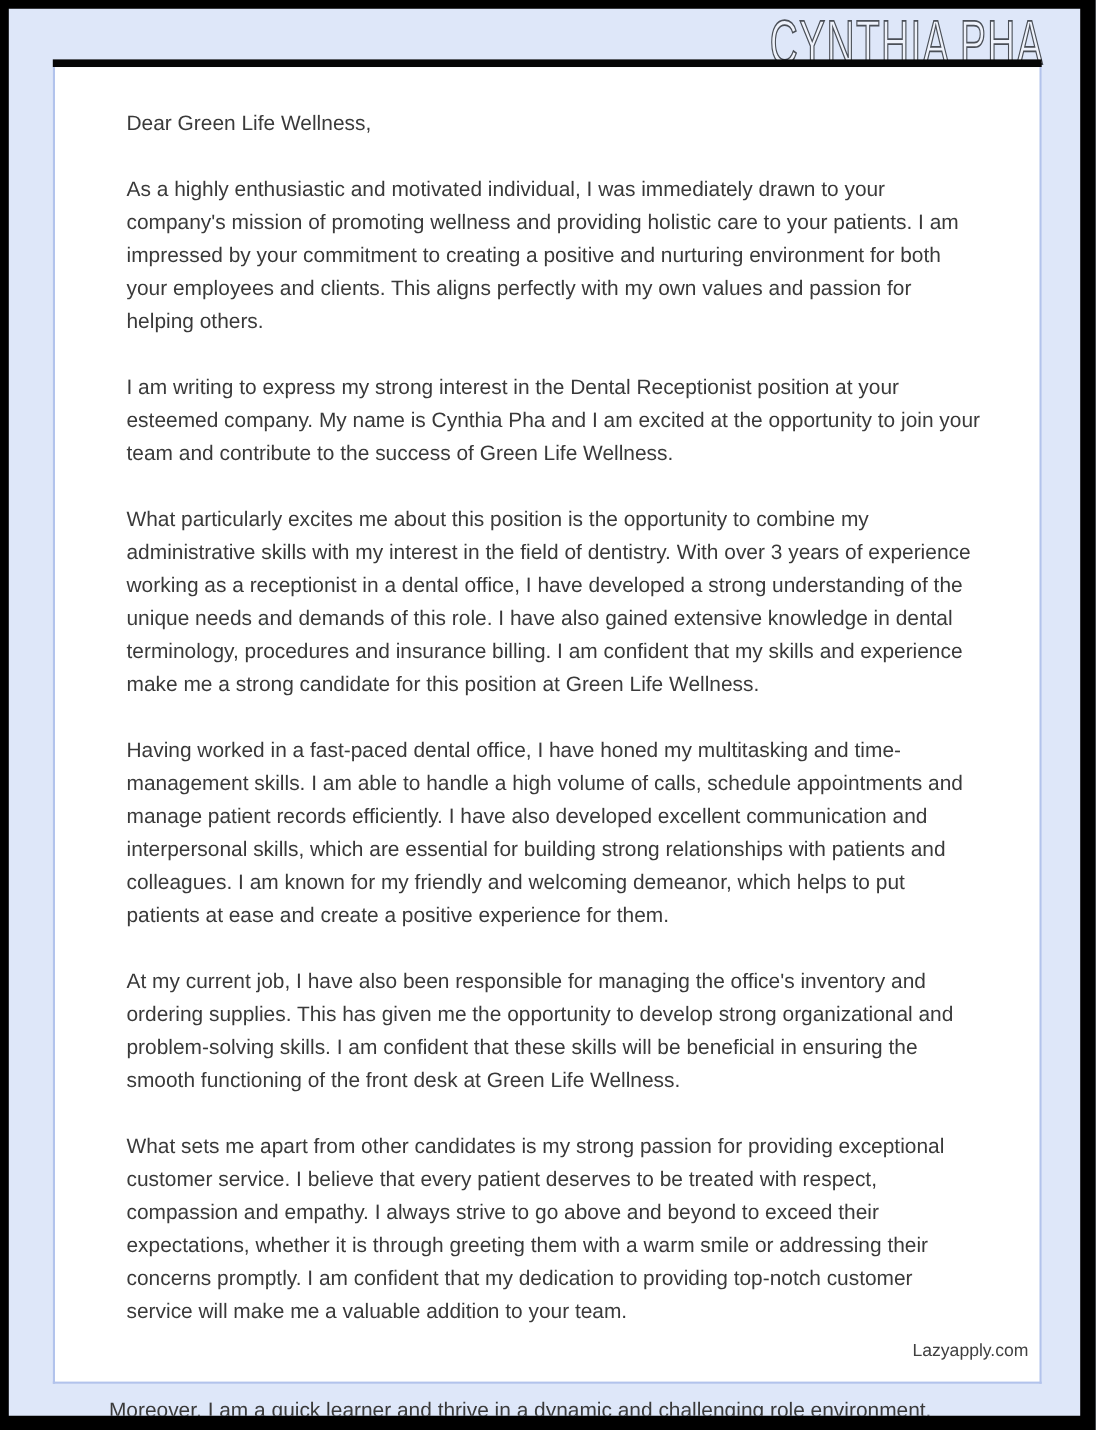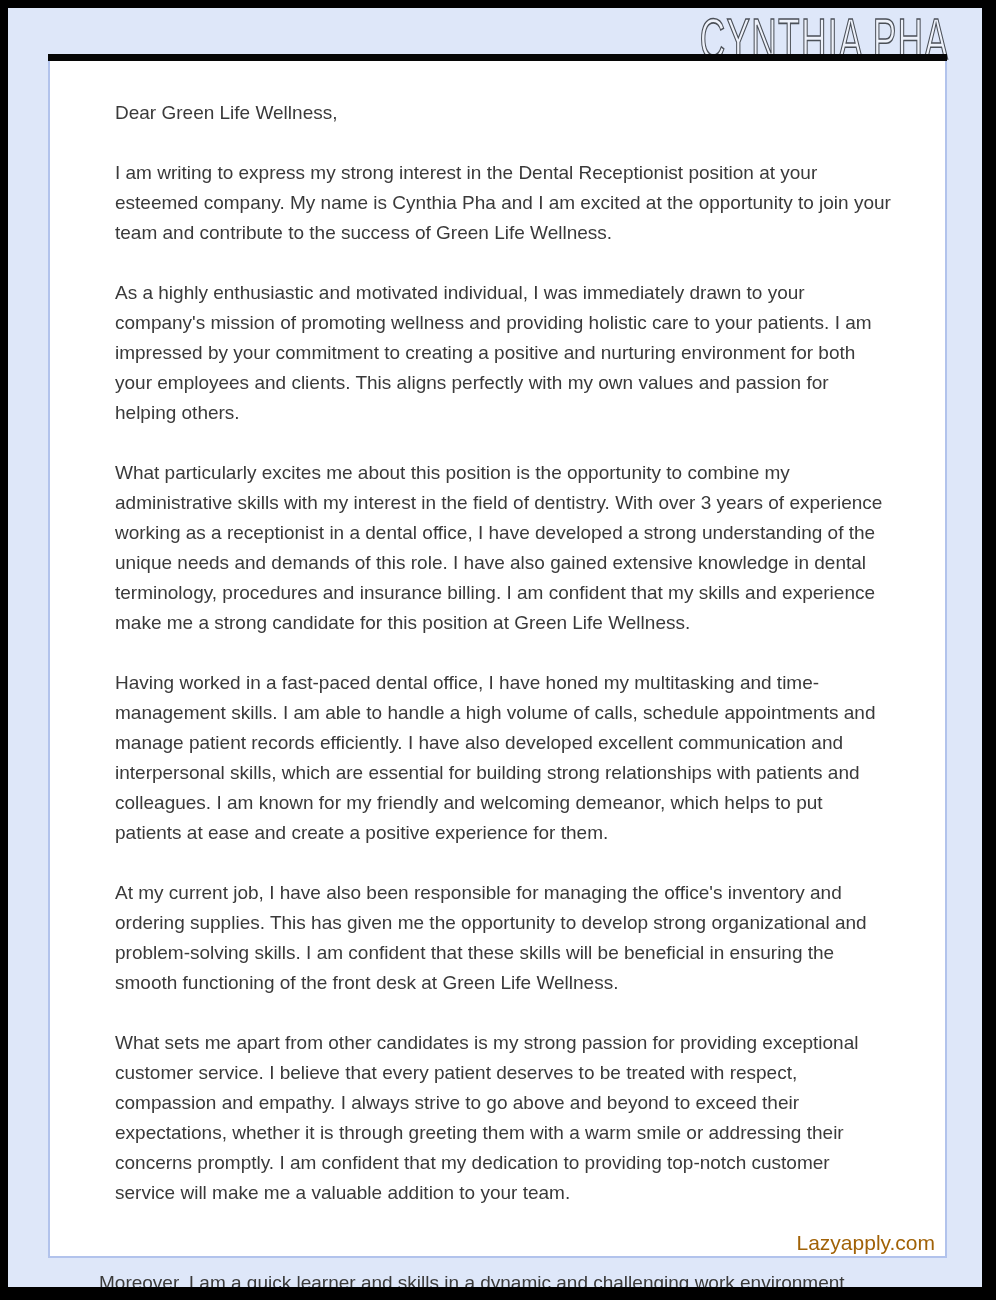--- a/index.html
+++ b/index.html
@@ -60,24 +60,24 @@
     font-size: 19px;
     line-height: 30px;
     color: #3a3a3a;
   }
   .doc-content p {
     margin: 0 0 30px 16px;
   }
   .watermark {
     position: absolute;
     right: 10px;
-    bottom: 4px;
-    font-size: 21px;
+    bottom: 18px;
+    font-size: 16px;
     line-height: 18px;
-    color: #a16207;
+    color: #404040;
   }
   .overflow-line {
     position: absolute;
     left: 91px;
     top: 1260px;
     width: 810px;
     font-size: 19px;
     line-height: 30px;
     color: #3a3a3a;
     margin: 0;
@@ -88,25 +88,25 @@
 
 <div class="frame">
 
   <div class="header-name">CYNTHIA PHA</div>
 
   <div class="header-rule"></div>
 
   <div class="doc">
     <div class="doc-content">
       <p>Dear Green Life Wellness,</p>
+      <p>As a highly enthusiastic and motivated individual, I was immediately drawn to your company's mission of promoting wellness and providing holistic care to your patients. I am impressed by your commitment to creating a positive and nurturing environment for both your employees and clients. This aligns perfectly with my own values and passion for helping others.</p>
       <p>I am writing to express my strong interest in the Dental Receptionist position at your esteemed company. My name is Cynthia Pha and I am excited at the opportunity to join your team and contribute to the success of Green Life Wellness.</p>
-      <p>As a highly enthusiastic and motivated individual, I was immediately drawn to your company's mission of promoting wellness and providing holistic care to your patients. I am impressed by your commitment to creating a positive and nurturing environment for both your employees and clients. This aligns perfectly with my own values and passion for helping others.</p>
       <p>What particularly excites me about this position is the opportunity to combine my administrative skills with my interest in the field of dentistry. With over 3 years of experience working as a receptionist in a dental office, I have developed a strong understanding of the unique needs and demands of this role. I have also gained extensive knowledge in dental terminology, procedures and insurance billing. I am confident that my skills and experience make me a strong candidate for this position at Green Life Wellness.</p>
       <p>Having worked in a fast-paced dental office, I have honed my multitasking and time-management skills. I am able to handle a high volume of calls, schedule appointments and manage patient records efficiently. I have also developed excellent communication and interpersonal skills, which are essential for building strong relationships with patients and colleagues. I am known for my friendly and welcoming demeanor, which helps to put patients at ease and create a positive experience for them.</p>
       <p>At my current job, I have also been responsible for managing the office's inventory and ordering supplies. This has given me the opportunity to develop strong organizational and problem-solving skills. I am confident that these skills will be beneficial in ensuring the smooth functioning of the front desk at Green Life Wellness.</p>
       <p>What sets me apart from other candidates is my strong passion for providing exceptional customer service. I believe that every patient deserves to be treated with respect, compassion and empathy. I always strive to go above and beyond to exceed their expectations, whether it is through greeting them with a warm smile or addressing their concerns promptly. I am confident that my dedication to providing top-notch customer service will make me a valuable addition to your team.</p>
     </div>
     <div class="watermark">Lazyapply.com</div>
   </div>
 
-  <p class="overflow-line">Moreover, I am a quick learner and skills in a dynamic and challenging work environment.</p>
+  <p class="overflow-line">Moreover, I am a quick learner and thrive in a dynamic and challenging role environment.</p>
 
 </div>
 
 </body></html>

